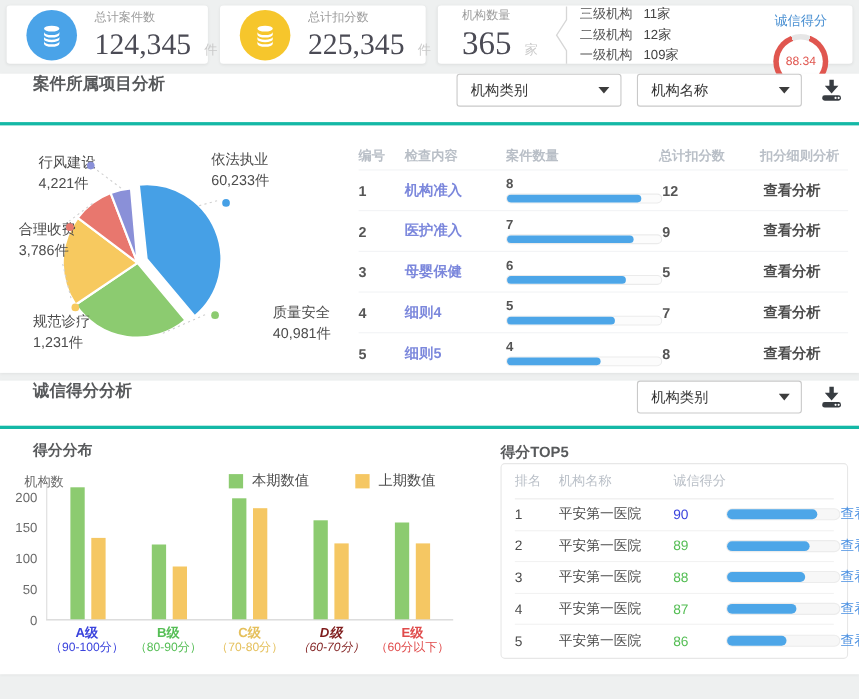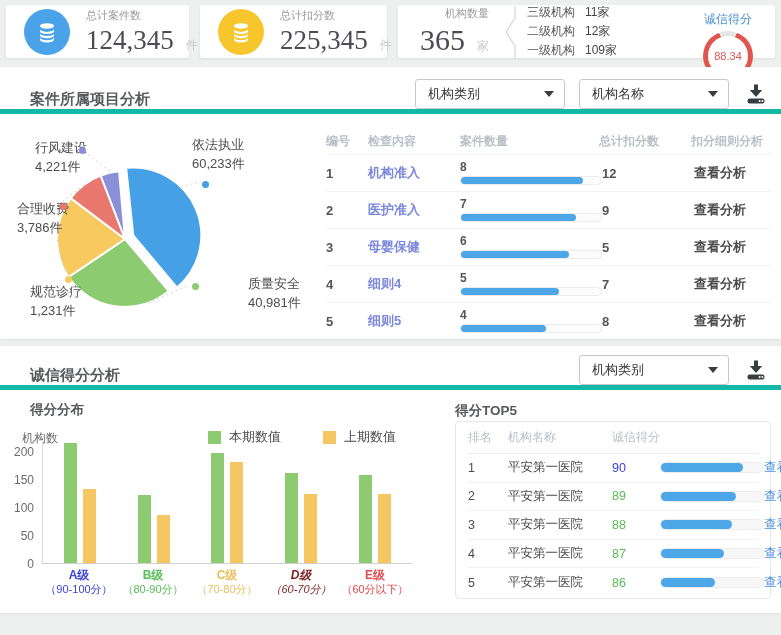--- a/index.html
+++ b/index.html
@@ -27,21 +27,21 @@
   .gauge-title { font-size:12px; color:#4a90d2; margin-bottom:3px; }
   .ring { position:relative; width:50px; height:50px; margin:0 auto; border-radius:50%;
           background:conic-gradient(from 21deg, #e0564f 0deg 318deg, #e6e6e6 318deg 360deg); }
   .ring-inner { position:absolute; inset:5px; background:#fff; border-radius:50%; display:flex; align-items:center; justify-content:center; }
   .ring-val { font-size:11px; color:#e0564f; }
 
   
   .panel { background:#fff; box-shadow:0 1px 3px rgba(0,0,0,.06); }
   .panel1 { margin-top:9px; height:272px; position:relative; }
   .panel2 { margin-top:7px; height:267px; position:relative; }
-  .panel-header { height:47px; display:flex; align-items:flex-end; padding:0 12px 0 30px; border-bottom:5px solid #14b8a6; }
+  .panel-header { height:47px; display:flex; align-items:flex-start; padding:0 12px 0 30px; border-bottom:3px solid #14b8a6; }
   .panel2 .panel-header { height:44px; }
   .panel-title { font-size:15px; font-weight:bold; color:#57595b; flex:0 0 auto; }
   .header-controls { margin-left:auto; display:flex; align-items:center; gap:14px; }
   .select { width:150px; height:30px; border:1px solid #c9c9c9; border-radius:3px; background:#fff;
             display:flex; align-items:center; padding:0 10px 0 12px; font-size:13px; color:#333; cursor:pointer; }
   .caret { margin-left:auto; width:0; height:0; border-left:5px solid transparent; border-right:5px solid transparent; border-top:6px solid #3c3c3c; }
   .dl-btn { width:26px; height:26px; display:flex; align-items:center; justify-content:center; cursor:pointer; }
 
   
   .p1-body { position:relative; height:224px; }
@@ -129,21 +129,21 @@
     <div class="stat-text">
       <div class="stat-label">总计扣分数</div>
       <div class="stat-num-row">
         <span class="stat-num">225,345</span>
         <span class="stat-unit">件</span>
       </div>
     </div>
   </div>
 
   <div class="card card3">
-    <div class="stat-text" style="margin-left:0;text-align:right;">
+    <div class="stat-text" style="margin-left:0;">
       <div class="stat-label">机构数量</div>
       <div class="stat-num-row">
         <span class="stat-num" style="font-size:30px;">365</span>
         <span class="stat-unit">家</span>
       </div>
     </div>
     <svg class="brace" width="14" height="56" viewBox="0 0 14 56">
       <polyline points="12,2 12,14 3,28 12,42 12,54" fill="none" stroke="#d6d6d6" stroke-width="1.2"></polyline>
     </svg>
     <div class="levels">

